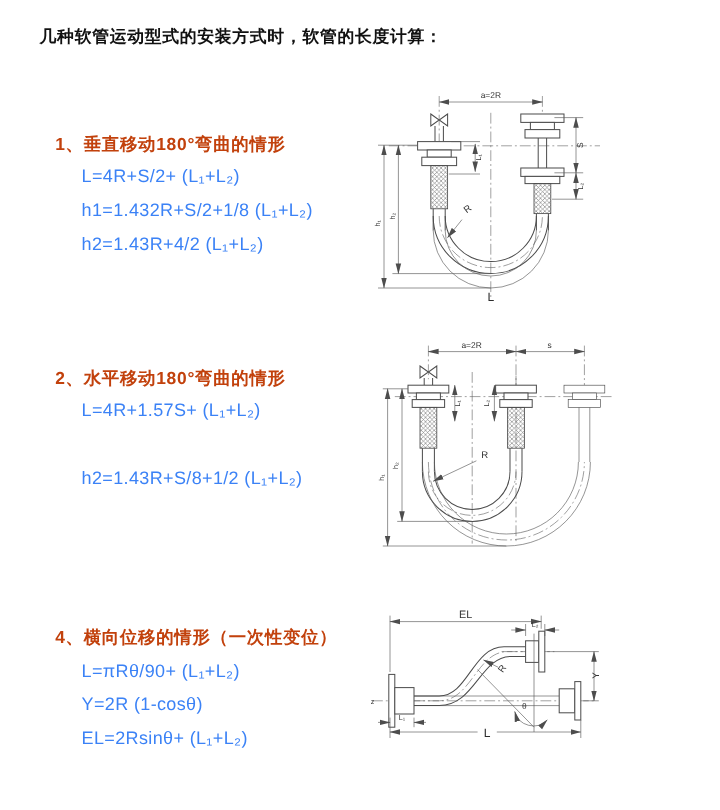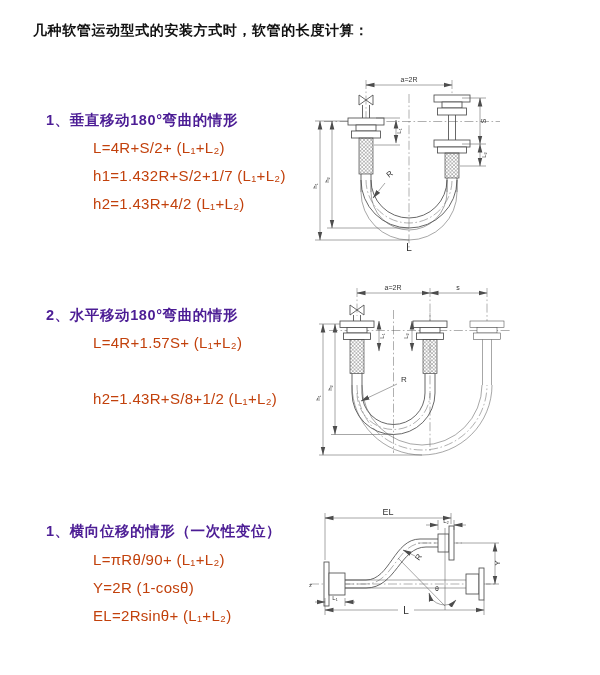--- a/index.html
+++ b/index.html
@@ -8,25 +8,25 @@
     position:relative; width:600px; height:665px; background:#fff;
     font-family:"Liberation Sans","DejaVu Sans",sans-serif; color:#1a1a1a;
     overflow:hidden;
   }
   .doc-title {
     position:absolute; left:33px; top:22px;
     font-size:14px; font-weight:700; letter-spacing:.6px; color:#111;
   }
   .sec-heading {
     position:absolute; left:46px;
-    font-size:14.5px; font-weight:700; letter-spacing:.6px; color:#4c1d95;
+    font-size:14.5px; font-weight:700; letter-spacing:.6px; color:#c2410c;
   }
   .formula {
     position:absolute; left:68px;
-    font-size:15px; font-weight:400; letter-spacing:.3px; color:#c2410c;margin-left:25px;
+    font-size:15px; font-weight:400; letter-spacing:.3px; color:#3b82f6;
   }
   svg.diagram { position:absolute; }
   .ln   { fill:none; stroke:#4d4d4d; stroke-width:.85; }
   .thin { fill:none; stroke:#5d5d5d; stroke-width:.55; }
   .cl   { fill:none; stroke:#606060; stroke-width:.5; stroke-dasharray:9 2.5 1.6 2.5; }
   .dim  { fill:none; stroke:#5d5d5d; stroke-width:.55; }
   .fit  { fill:#fff; stroke:#4d4d4d; stroke-width:.85; }
   .braid{ fill:url(#braidPat); stroke:#4d4d4d; stroke-width:.7; }
   svg text { fill:#333; font-family:"Liberation Sans","DejaVu Sans",sans-serif; }
   .dl  { font-size:7px; }
@@ -50,21 +50,21 @@
       <pattern id="braidPat" width="3.6" height="3.6" patternUnits="userSpaceOnUse">
         <path d="M0,3.6 L3.6,0 M0,0 L3.6,3.6" stroke="#7a7a7a" stroke-width="0.5"></path>
       </pattern>
     </defs>
   </svg>
 
   <div class="doc-title">几种软管运动型式的安装方式时，软管的长度计算：</div>
 
   <div class="sec-heading" style="top:111px">1、垂直移动180°弯曲的情形</div>
   <div class="formula" style="top:139px">L=4R+S/2+ (L₁+L₂)</div>
-  <div class="formula" style="top:167px">h1=1.432R+S/2+1/7 (L₁+L₂)</div>
+  <div class="formula" style="top:167px">h1=1.432R+S/2+1/8 (L₁+L₂)</div>
   <div class="formula" style="top:195px">h2=1.43R+4/2 (L₁+L₂)</div>
 
   <svg class="diagram" style="left:310px; top:68px" width="290" height="195" viewBox="0 0 290 195">
 
     <path class="cl" d="M99,26 V180"></path>
     <path class="cl" d="M14,53.5 H190"></path>
     <path class="cl" d="M56,12 V50"></path>
     <path class="cl" d="M142,12 V27"></path>
 
     <path class="dim" d="M56,17 H142" marker-start="url(#as)" marker-end="url(#ae)"></path>
@@ -184,21 +184,21 @@
     <path class="dim" d="M4,172 H107"></path>
     <text class="dls" x="5" y="115" text-anchor="middle" transform="rotate(-90 5 115)">h₁</text>
     <path class="dim" d="M20,41 V151.5" marker-start="url(#as)" marker-end="url(#ae)"></path>
     <path class="dim" d="M16,151.5 H78.5"></path>
     <text class="dls" x="17" y="105" text-anchor="middle" transform="rotate(-90 17 105)">h₂</text>
 
     <text class="dlm" x="86" y="99">R</text>
     <path class="dim" d="M82,101 L46,118" marker-end="url(#ae)"></path>
   </svg>
 
-  <div class="sec-heading" style="top:522px">1、横向位移的情形（一次性变位）</div>
+  <div class="sec-heading" style="top:522px">4、横向位移的情形（一次性变位）</div>
   <div class="formula" style="top:551px">L=πRθ/90+ (L₁+L₂)</div>
   <div class="formula" style="top:579px">Y=2R (1-cosθ)</div>
   <div class="formula" style="top:607px">EL=2Rsinθ+ (L₁+L₂)</div>
 
   <svg class="diagram" style="left:298px; top:498px" width="302" height="148" viewBox="0 0 302 148">
 
     <path class="cl" d="M12,86 H198"></path>
     <path class="cl" d="M120,45 H164"></path>
     <text class="dls" x="11" y="89">z</text>
 

